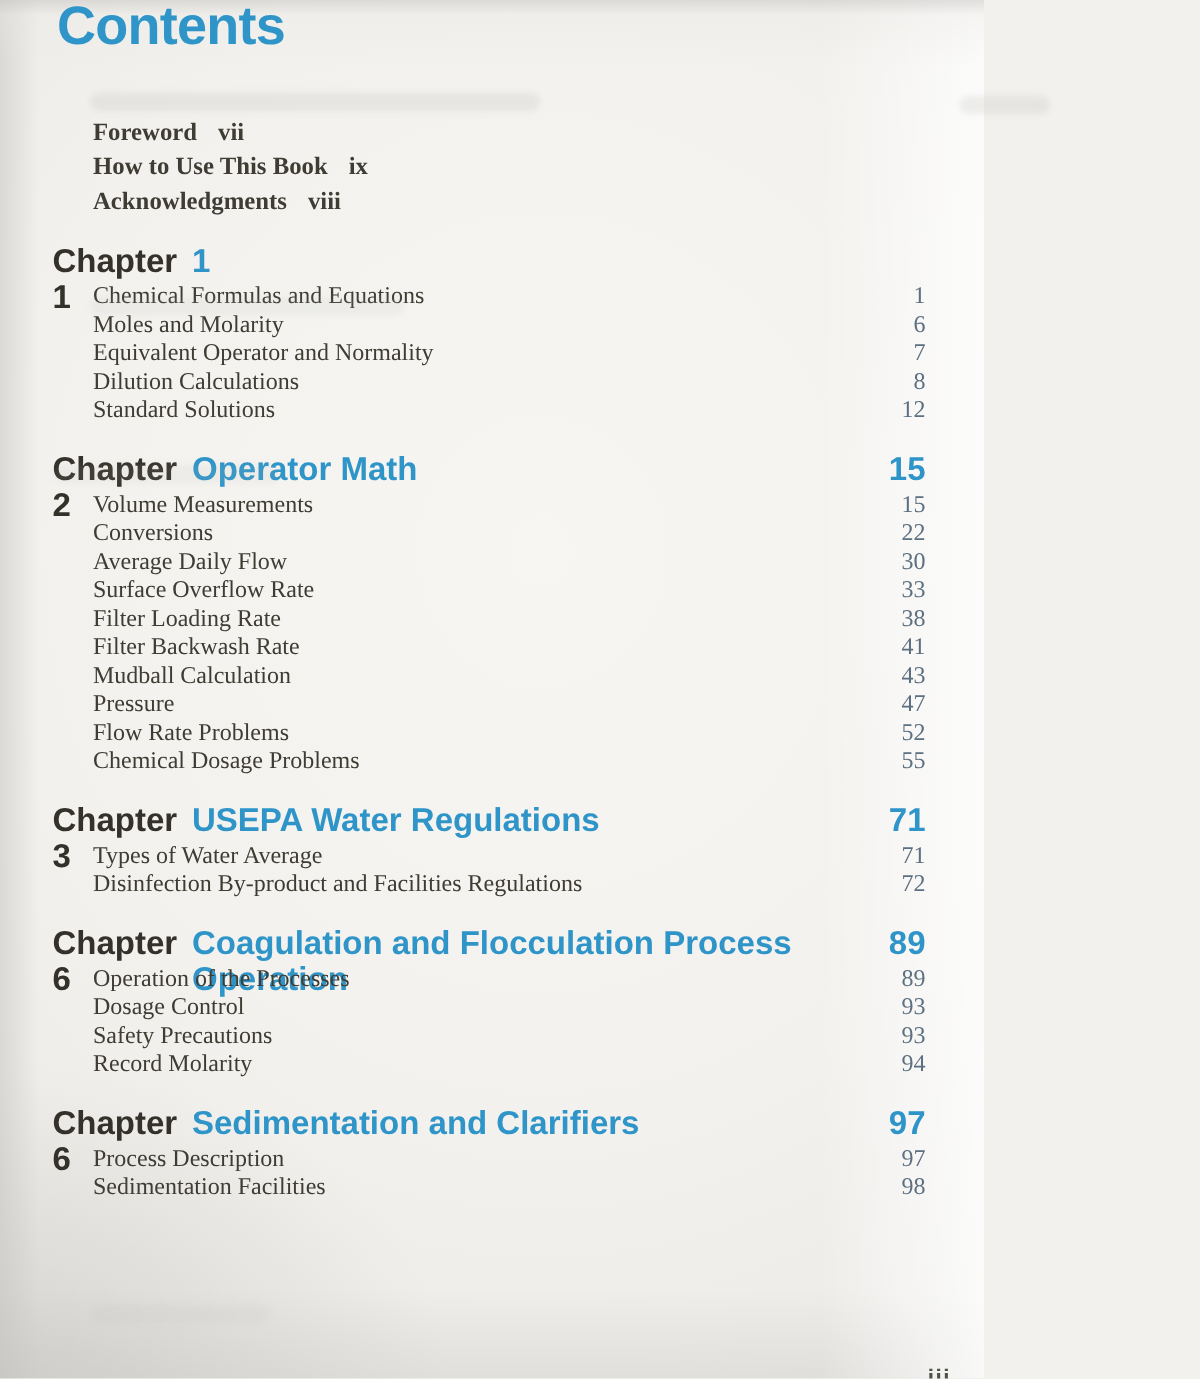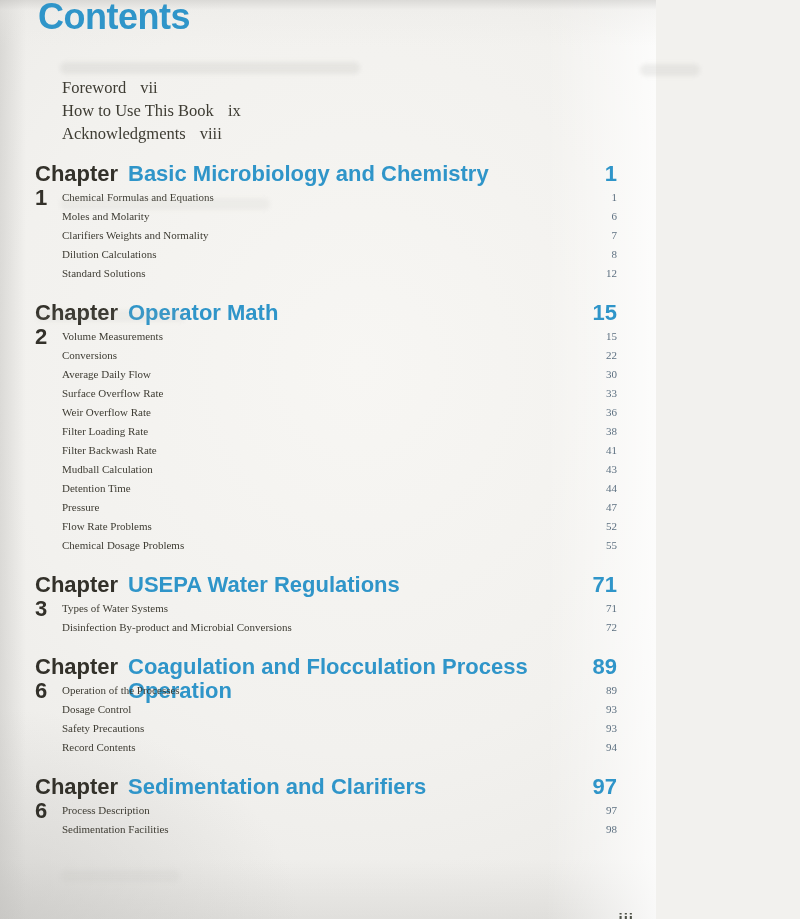--- a/index.html
+++ b/index.html
@@ -34,42 +34,42 @@
 
   h1.toc-title {
     margin: 0 0 0 38px;
     font-family: "Liberation Sans", sans-serif;
     font-weight: 700;
     font-size: 36px;
     line-height: 34px;
     letter-spacing: -0.5px;
     color: var(--accent-blue, #2f95c9);
   }
-  .front-matter { margin: 42px 0 0 62px; }
+  .front-matter { margin: 42px 0 0 62px; font-weight: bold; }
   .fm-row { height: 23px; line-height: 23px; font-size: 16.5px; color: var(--text-dark, #3e3c33); }
   .fm-page { margin-left: 14px; }
 
   .chapters { margin-left: 35px; width: 582px; }
   .chapter { margin-top: 18px; }
   .chapter:first-child { margin-top: 17px; }
   .ch-head {
     display: flex; align-items: baseline;
     height: 24px; line-height: 24px;
     font-family: "Liberation Sans", sans-serif;
     font-size: 22px;
   }
   .ch-label { width: 93px; flex: none; font-weight: 700; color: var(--label-dark, #33312a); }
   .ch-title { flex: 1; font-weight: 600; color: var(--accent-blue, #2f95c9); }
   .ch-page  { flex: none; font-weight: 600; color: var(--accent-blue, #2f95c9); }
 
   .ch-sections { margin: 2px 0 0 27px; }
   .sec-row {
     display: flex; justify-content: space-between; align-items: center;
     height: 19px; line-height: 19px;
-    font-size: 11px;
+    font-size: 16px;
   }
   .sec-title { color: var(--text-dark, #3e3c33); }
   .sec-page  { color: var(--page-num-slate, #5d7081); }
 
   .folio {
     position: absolute; top: 910px; right: 22px;
     font-family: "Liberation Sans", sans-serif;
     font-weight: 700; font-size: 15px; letter-spacing: 1px;
     color: var(--folio-gray, #4d5147);
   }
@@ -97,36 +97,35 @@
 
   <div class="fm-row">
     <span class="fm-label">Acknowledgments</span><span class="fm-page">viii</span>
   </div>
 </div>
 
   <div class="chapters" id="chapters">
   <section class="chapter">
     <div class="ch-head">
       <span class="ch-label">Chapter 1</span>
-      <span class="ch-title">Basic Microbiology and Chemistry</span>
       <span class="ch-page">1</span>
     </div>
     <div class="ch-sections">
   <div class="sec-row">
     <span class="sec-title">Chemical Formulas and Equations</span>
     <span class="sec-page">1</span>
   </div>
 
   <div class="sec-row">
     <span class="sec-title">Moles and Molarity</span>
     <span class="sec-page">6</span>
   </div>
 
   <div class="sec-row">
-    <span class="sec-title">Clarifiers Weights and Normality</span>
+    <span class="sec-title">Equivalent Operator and Normality</span>
     <span class="sec-page">7</span>
   </div>
 
   <div class="sec-row">
     <span class="sec-title">Dilution Calculations</span>
     <span class="sec-page">8</span>
   </div>
 
   <div class="sec-row">
     <span class="sec-title">Standard Solutions</span>
@@ -155,44 +154,36 @@
   <div class="sec-row">
     <span class="sec-title">Average Daily Flow</span>
     <span class="sec-page">30</span>
   </div>
 
   <div class="sec-row">
     <span class="sec-title">Surface Overflow Rate</span>
     <span class="sec-page">33</span>
   </div>
 
-  <div class="sec-row">
-    <span class="sec-title">Weir Overflow Rate</span>
-    <span class="sec-page">36</span>
-  </div>
 
   <div class="sec-row">
     <span class="sec-title">Filter Loading Rate</span>
     <span class="sec-page">38</span>
   </div>
 
   <div class="sec-row">
     <span class="sec-title">Filter Backwash Rate</span>
     <span class="sec-page">41</span>
   </div>
 
   <div class="sec-row">
     <span class="sec-title">Mudball Calculation</span>
     <span class="sec-page">43</span>
   </div>
 
-  <div class="sec-row">
-    <span class="sec-title">Detention Time</span>
-    <span class="sec-page">44</span>
-  </div>
 
   <div class="sec-row">
     <span class="sec-title">Pressure</span>
     <span class="sec-page">47</span>
   </div>
 
   <div class="sec-row">
     <span class="sec-title">Flow Rate Problems</span>
     <span class="sec-page">52</span>
   </div>
@@ -205,26 +196,26 @@
   </section>
 
   <section class="chapter">
     <div class="ch-head">
       <span class="ch-label">Chapter 3</span>
       <span class="ch-title">USEPA Water Regulations</span>
       <span class="ch-page">71</span>
     </div>
     <div class="ch-sections">
   <div class="sec-row">
-    <span class="sec-title">Types of Water Systems</span>
+    <span class="sec-title">Types of Water Average</span>
     <span class="sec-page">71</span>
   </div>
 
   <div class="sec-row">
-    <span class="sec-title">Disinfection By-product and Microbial Conversions</span>
+    <span class="sec-title">Disinfection By-product and Facilities Regulations</span>
     <span class="sec-page">72</span>
   </div>
 </div>
   </section>
 
   <section class="chapter">
     <div class="ch-head">
       <span class="ch-label">Chapter 6</span>
       <span class="ch-title">Coagulation and Flocculation Process Operation</span>
       <span class="ch-page">89</span>
@@ -239,21 +230,21 @@
     <span class="sec-title">Dosage Control</span>
     <span class="sec-page">93</span>
   </div>
 
   <div class="sec-row">
     <span class="sec-title">Safety Precautions</span>
     <span class="sec-page">93</span>
   </div>
 
   <div class="sec-row">
-    <span class="sec-title">Record Contents</span>
+    <span class="sec-title">Record Molarity</span>
     <span class="sec-page">94</span>
   </div>
 </div>
   </section>
 
   <section class="chapter">
     <div class="ch-head">
       <span class="ch-label">Chapter 6</span>
       <span class="ch-title">Sedimentation and Clarifiers</span>
       <span class="ch-page">97</span>

